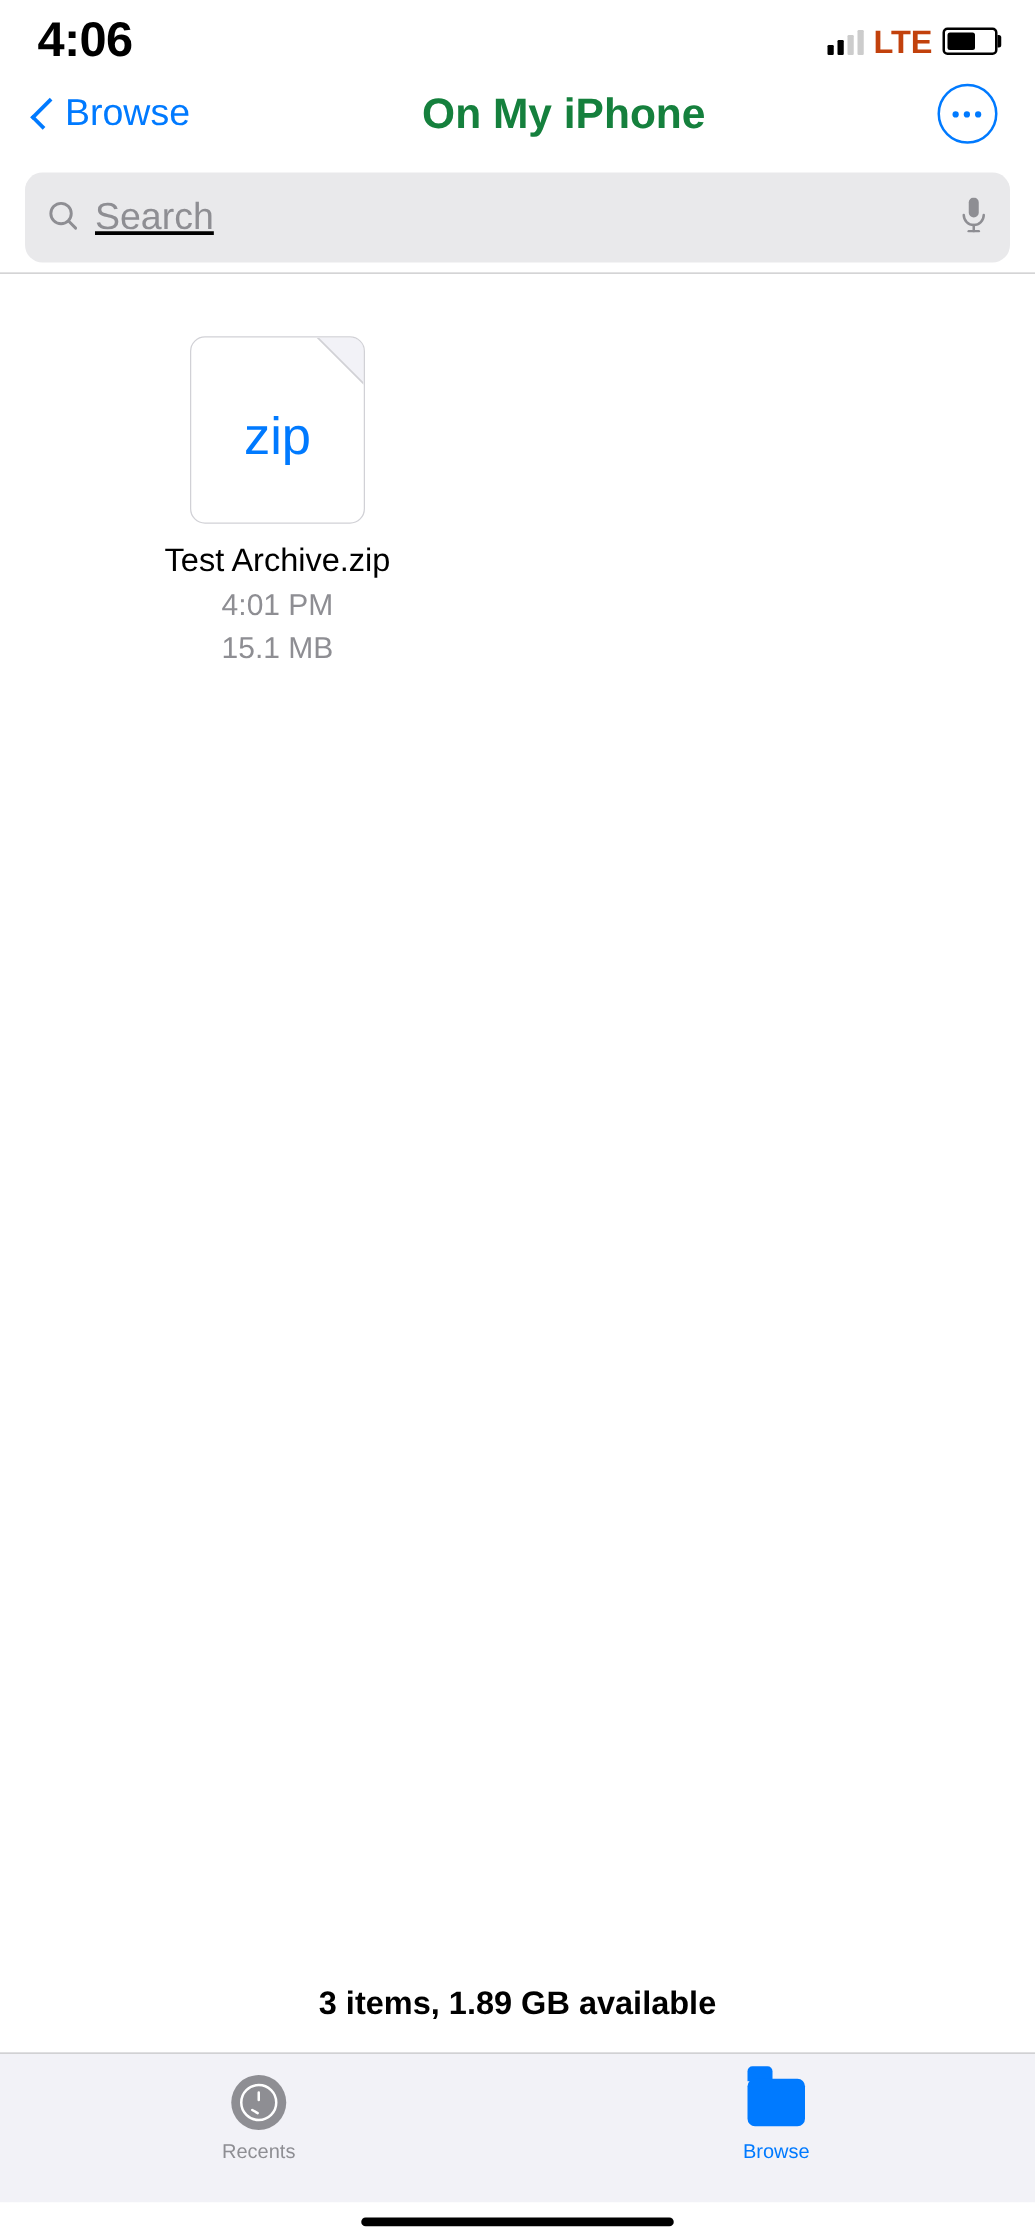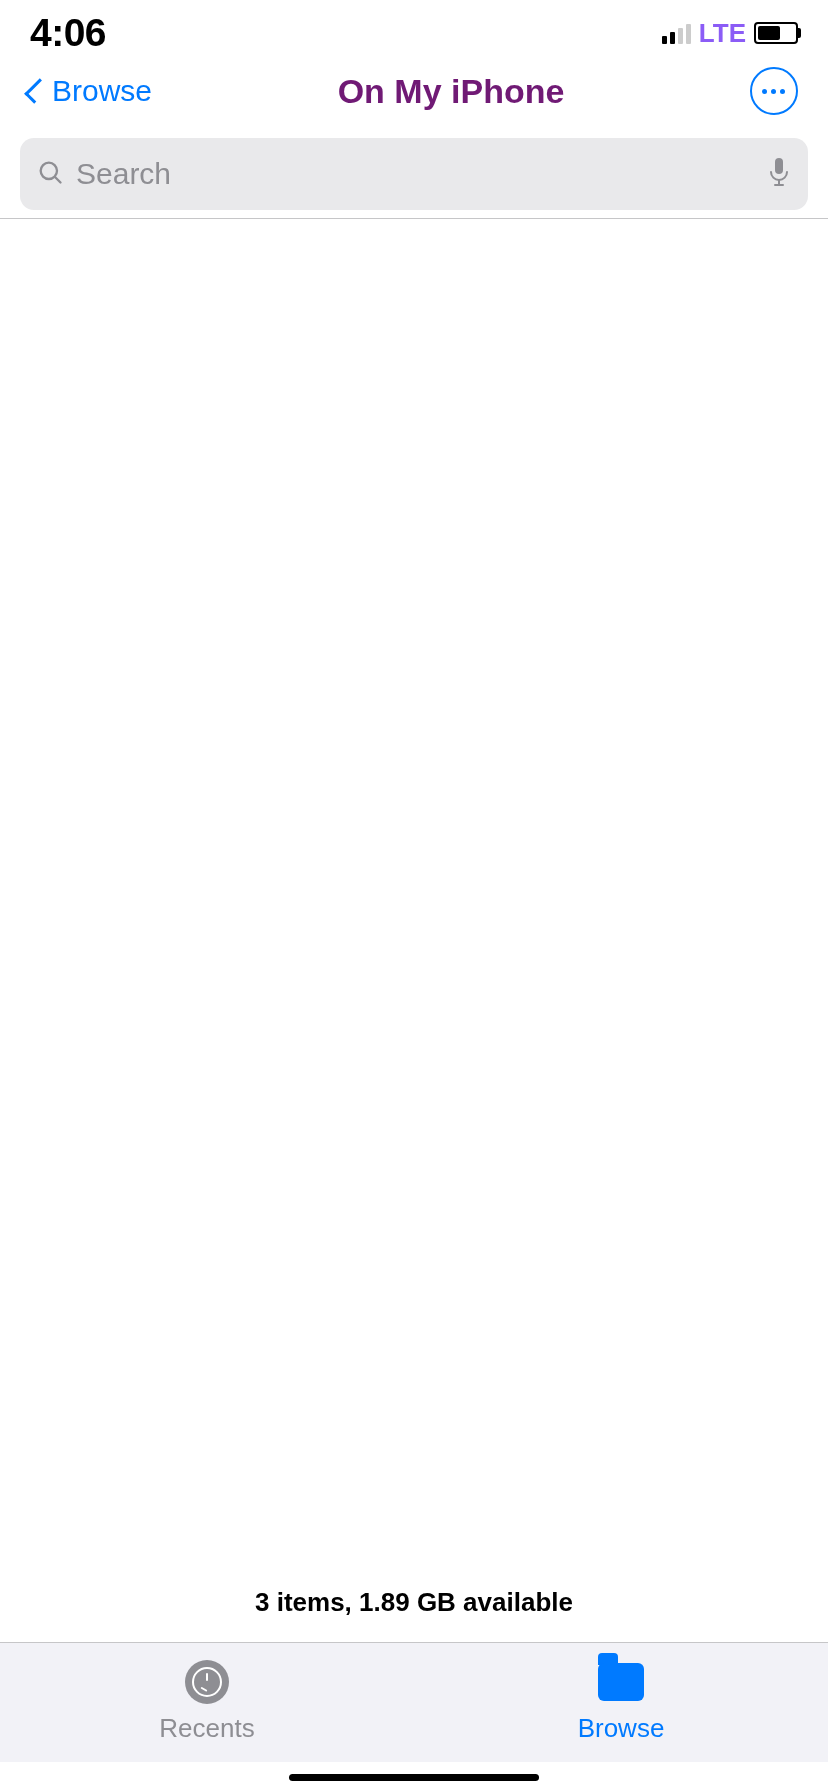--- a/index.html
+++ b/index.html
@@ -41,21 +41,21 @@
     }
     .signal-bar {
       width: 5px;
       background: #000;
       border-radius: 1px;
     }
     .signal-bar.empty { background: #ccc; }
     .lte-text {
       font-size: 26px;
       font-weight: 600;
-      color: #8b5cf6;
+      color: #c2410c;
     }
     .battery {
       width: 44px;
       height: 22px;
       border: 2px solid #000;
       border-radius: 4px;
       position: relative;
       display: flex;
       align-items: center;
       padding: 2px;
@@ -98,21 +98,21 @@
       width: 14px;
       height: 22px;
       border-left: 3px solid #007AFF;
       border-bottom: 3px solid #007AFF;
       transform: rotate(45deg);
       margin-right: 2px;
     }
     .nav-title {
       font-size: 34px;
       font-weight: 700;
-      color: #701a75;
+      color: #15803d;
     }
     .more-button {
       width: 48px;
       height: 48px;
       border: 2px solid #007AFF;
       border-radius: 50%;
       display: flex;
       align-items: center;
       justify-content: center;
       cursor: pointer;
@@ -134,20 +134,21 @@
       padding: 8px 20px 8px 20px;
     }
     .search-bar {
       background: #E9E9EB;
       border-radius: 14px;
       display: flex;
       align-items: center;
       padding: 0 16px;
       height: 72px;
       gap: 12px;
+      text-decoration: underline;
     }
     .search-icon-wrap {
       color: #8E8E93;
     }
     .search-icon-svg {
       width: 28px;
       height: 28px;
     }
     .search-input-text {
       flex: 1;
@@ -347,21 +348,21 @@
     .browse-folder-tab {
       position: absolute;
       top: -10px;
       left: 0;
       width: 20px;
       height: 12px;
       background: #007AFF;
       border-radius: 4px 4px 0 0;
     }
     .tab-label {
-      font-size: 26px;
+      font-size: 16px;
       color: #8E8E93;
     }
     .tab-label.active {
       color: #007AFF;
     }
 
     
     .home-indicator {
       height: 30px;
       display: flex;
@@ -428,20 +429,34 @@
       </svg>
     </div>
   </div>
 </div>
 
 <div class="divider"></div>
 
 <div class="file-grid">
 
 
+  <div class="file-item">
+    <div class="zip-icon">
+      <div class="zip-paper">
+        <div class="zip-corner"></div>
+        <div class="zip-corner-fold"></div>
+        <span class="zip-label-text">zip</span>
+      </div>
+    </div>
+    <div class="file-name">Test Archive.zip</div>
+    <div class="file-meta">
+      <span>4:01 PM</span><br>
+      <span>15.1 MB</span>
+    </div>
+  </div>
 
 </div>
 
 <div class="bottom-status">3 items, 1.89 GB available</div>
 
 <div class="tab-bar">
 
   <div class="tab-item">
     <div class="tab-icon-wrap">
       <div class="recents-icon">

